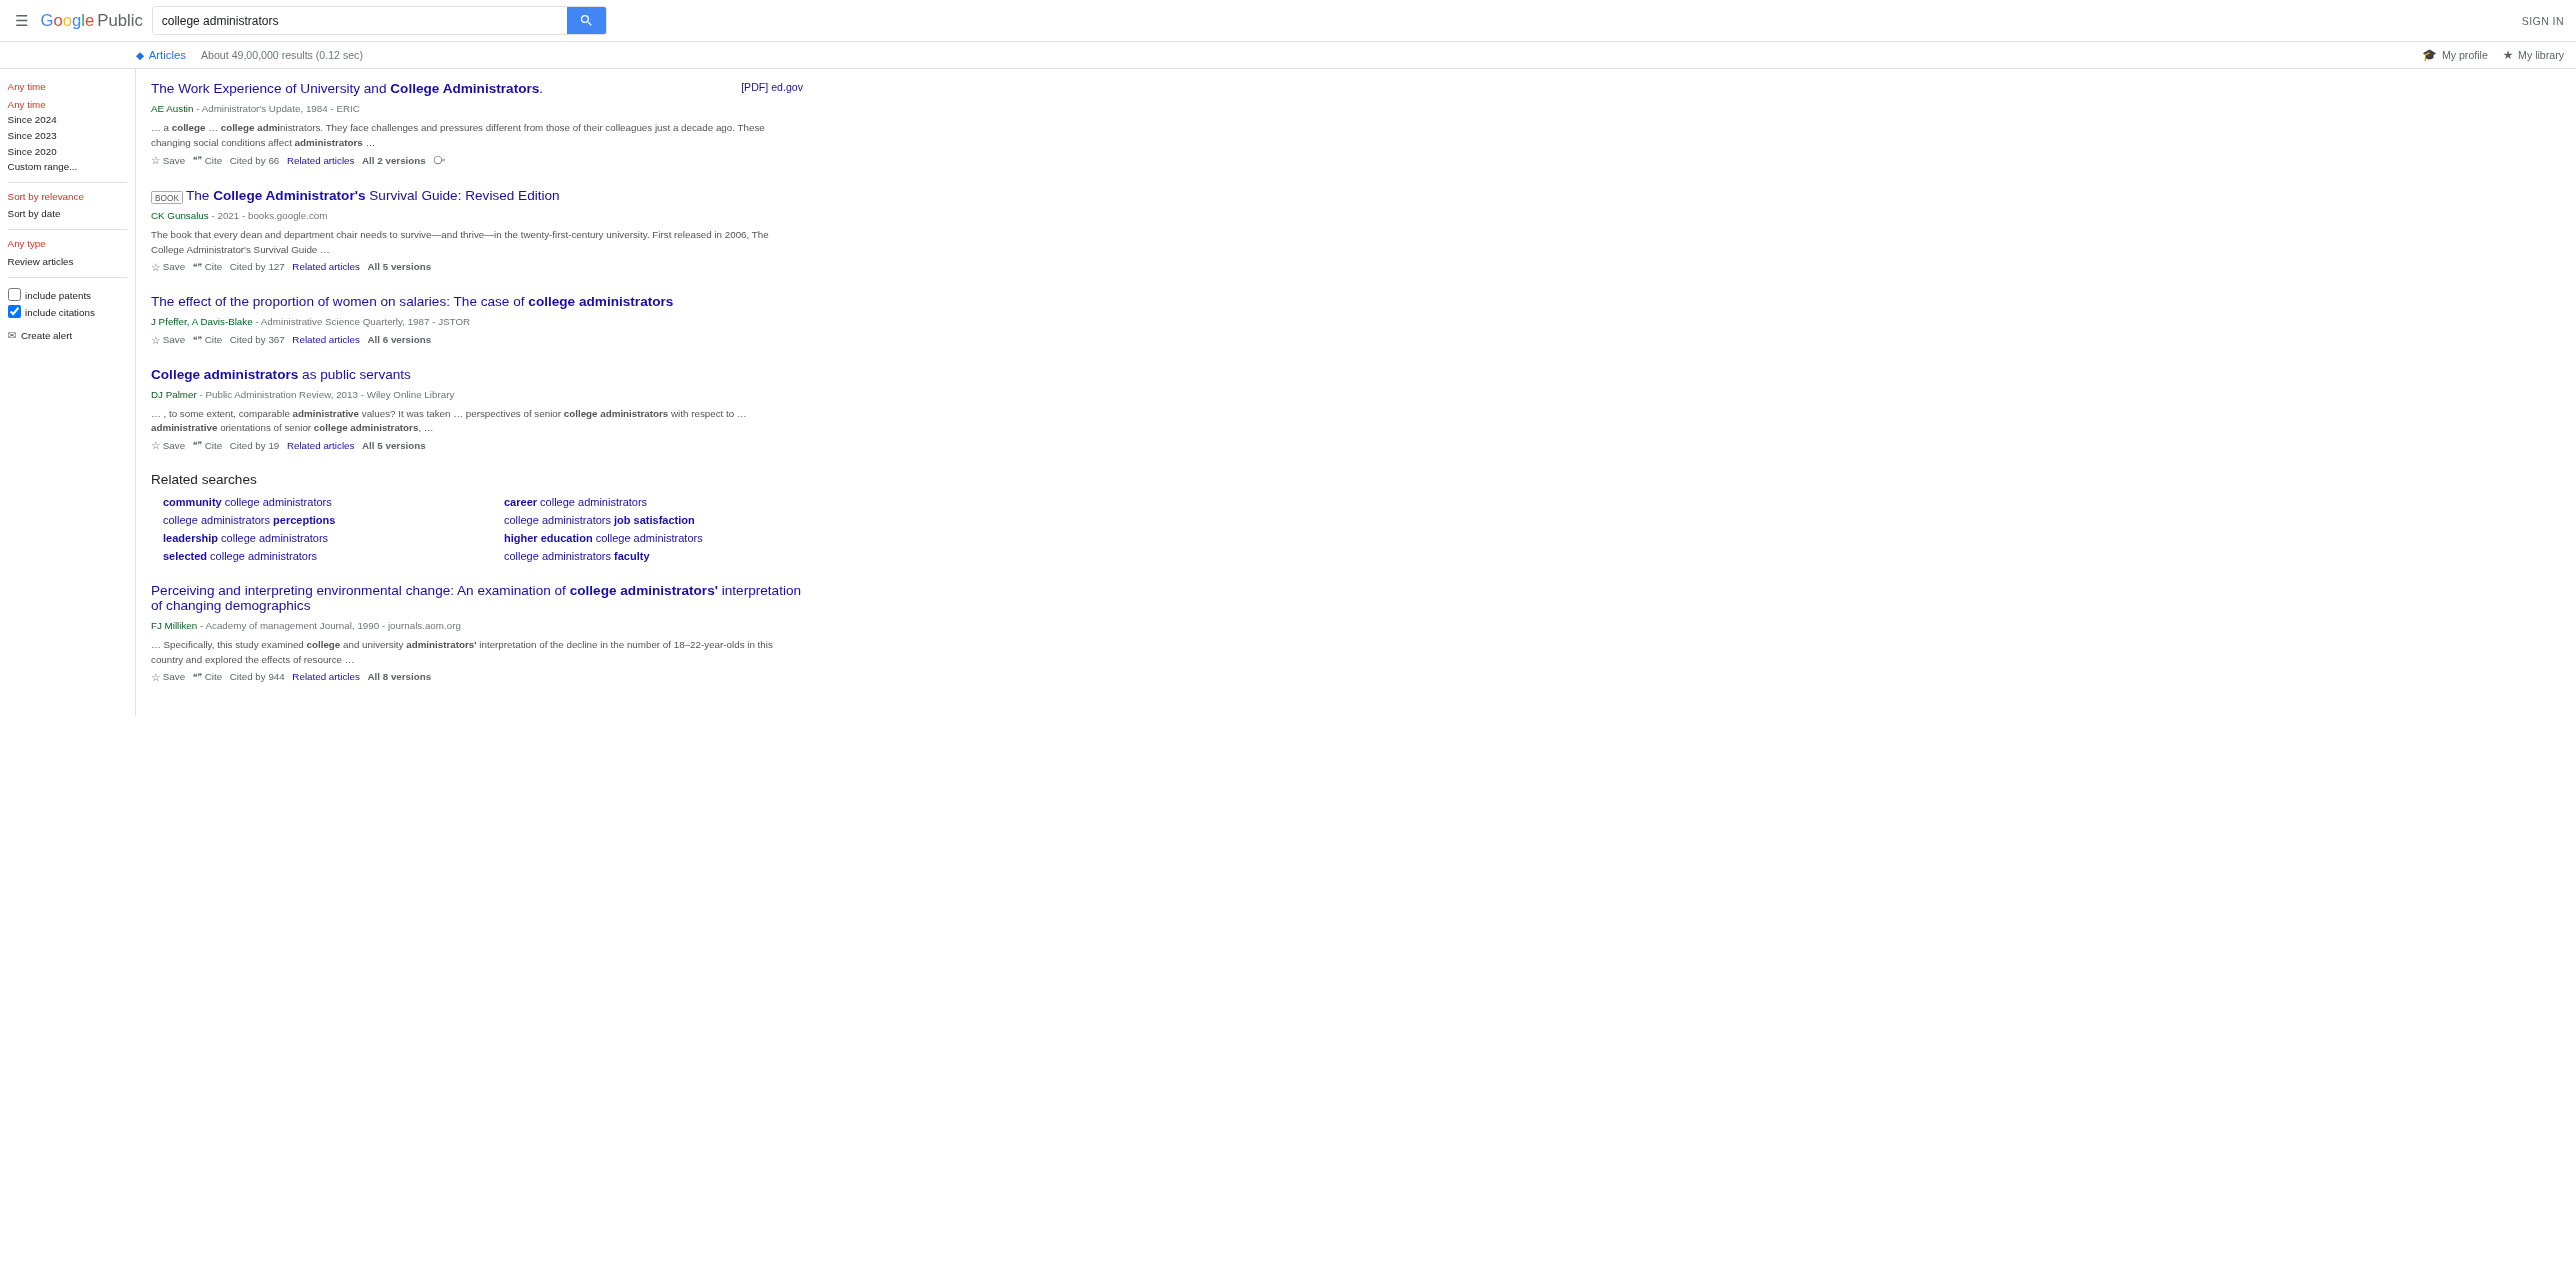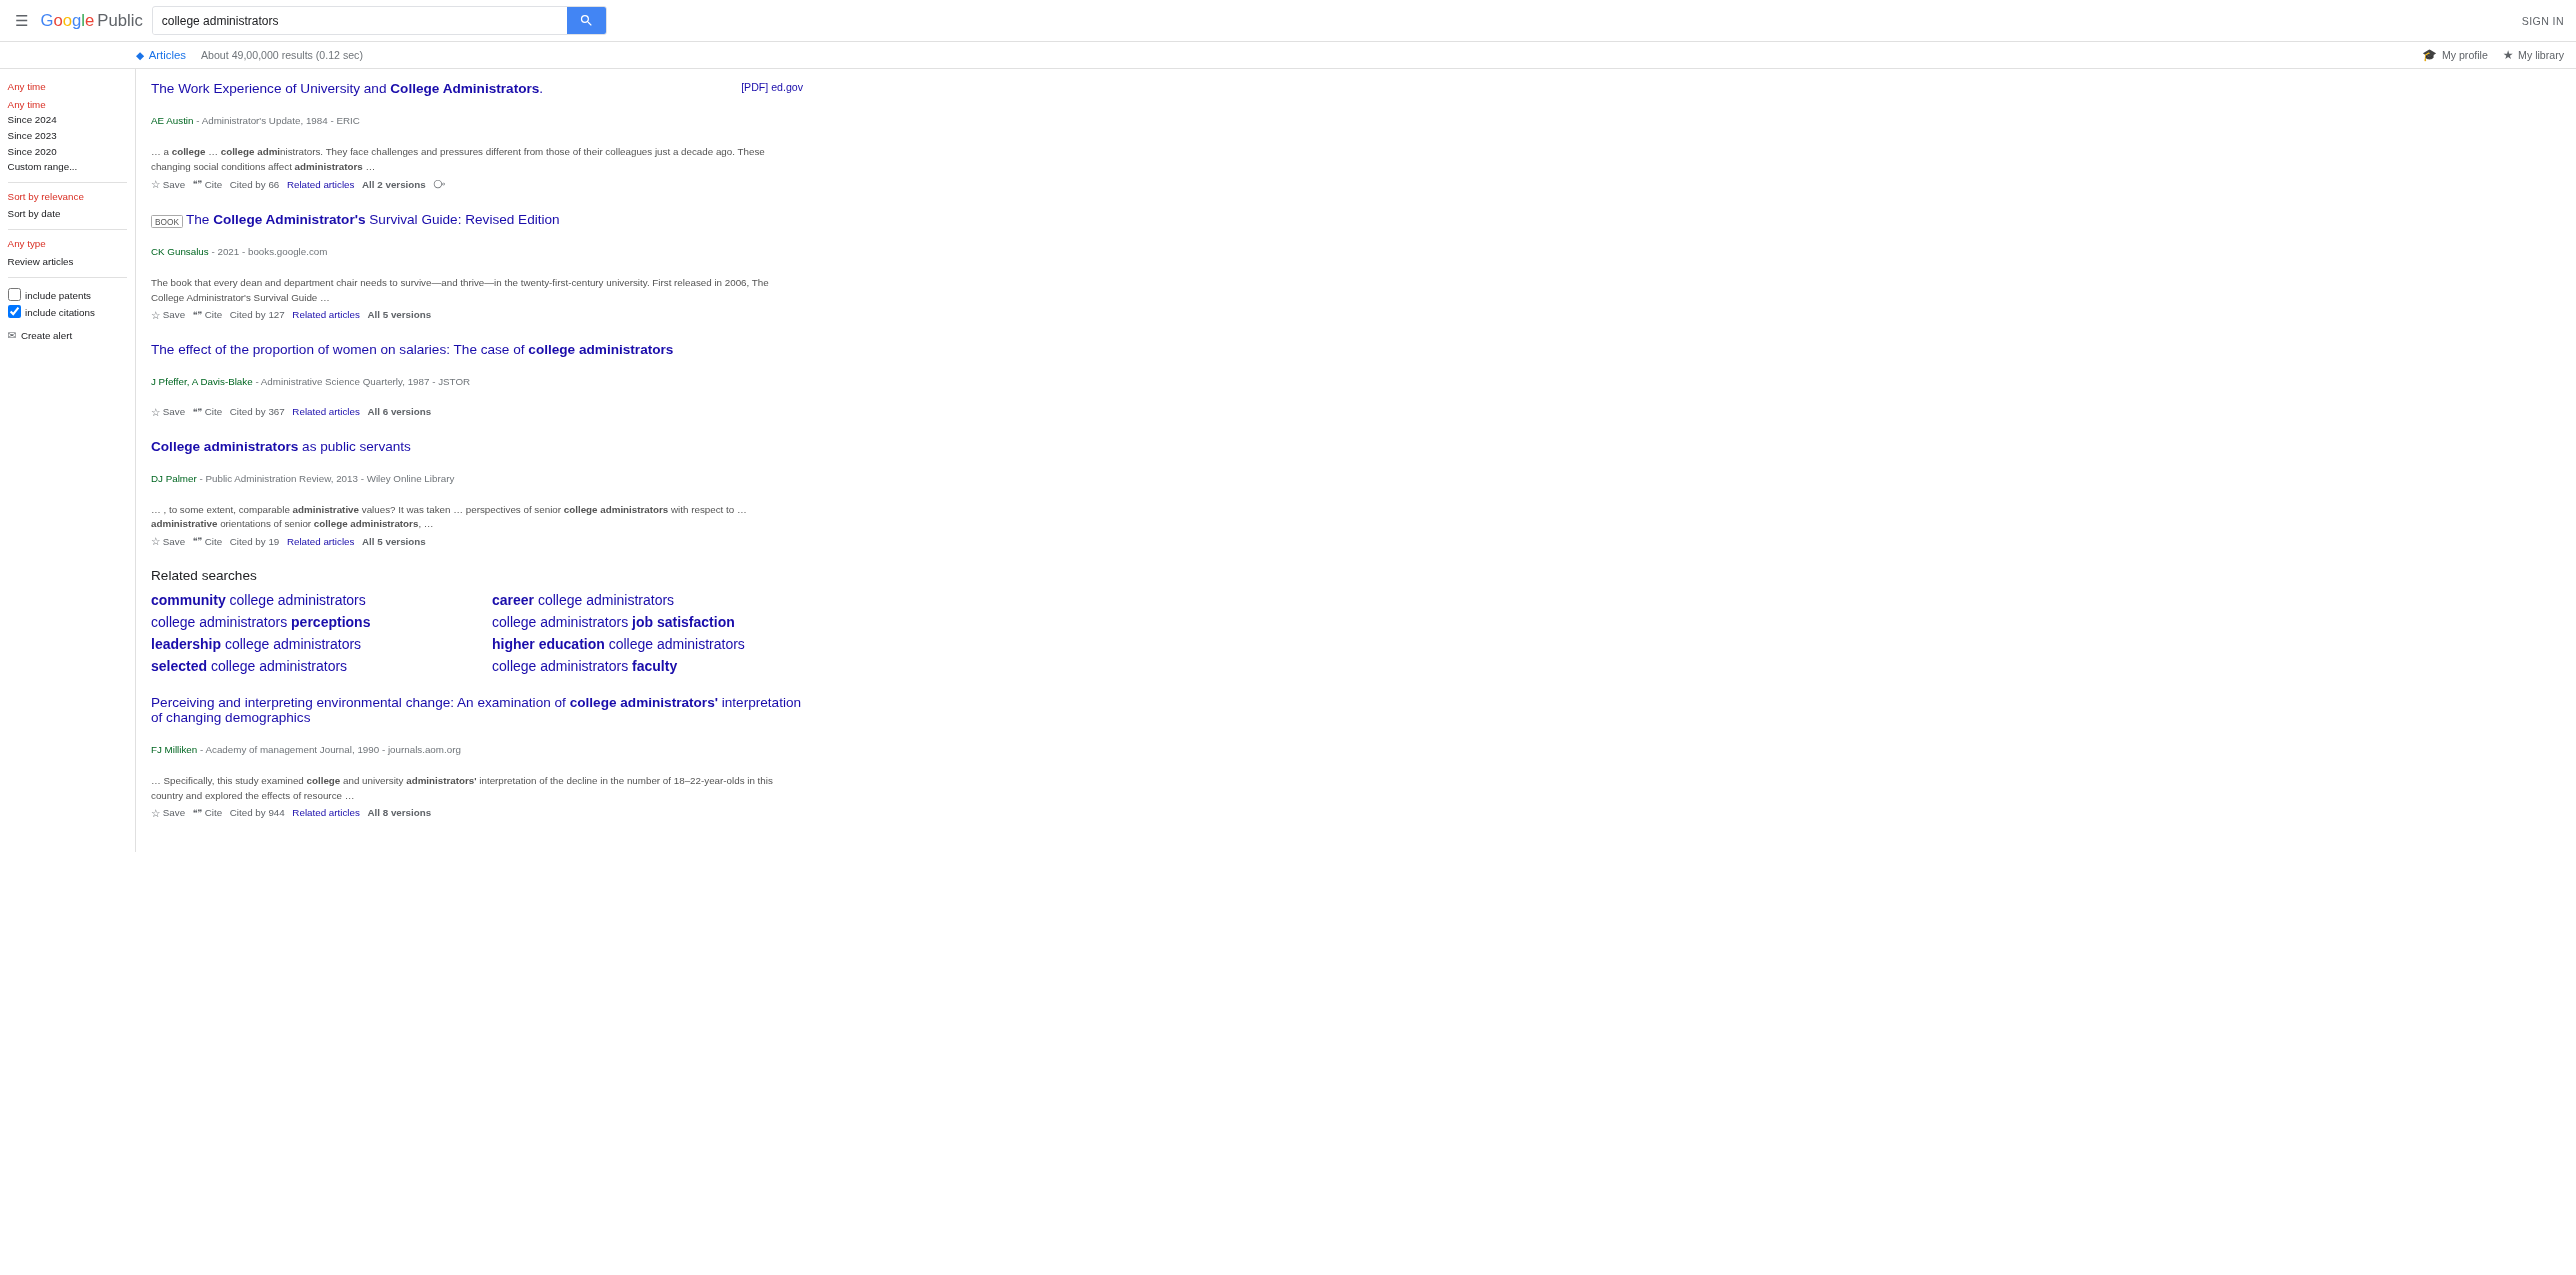--- a/index.html
+++ b/index.html
@@ -197,21 +197,21 @@
     .result-pdf-link {
       color: #1a0dab;
       font-size: 10.6px;
       white-space: nowrap;
       cursor: pointer;
       text-decoration: none;
     }
     .result-meta {
       font-size: 9.8px;
       color: #006621;
-      margin: 19px 0;
+      margin: 7px 0;
     }
     .result-meta a { color: #006621; text-decoration: none; cursor: pointer; }
     .result-meta .sep { color: #70757a; }
     .result-snippet {
       font-size: 9.8px;
       color: #545454;
       margin: 3px 0;
       line-height: 1.5;
     }
     .result-snippet .bold { font-weight: 700; }
@@ -250,24 +250,25 @@
       font-weight: 400;
       color: #202124;
       margin-bottom: 9px;
     }
     .related-grid {
       display: grid;
       grid-template-columns: 1fr 1fr;
       gap: 6px 30px;
     }
     .related-item {
-      font-size: 14px;
+      font-size: 11px;
       color: #1a0dab;
       cursor: pointer;
       text-decoration: none;
+      margin-left: 12px;
     }
     .related-item .bold { font-weight: 700; color: #1a0dab; }
     .related-item .normal { font-weight: 400; color: #1a0dab; }
   </style>
 </head>
 <body>
 
 <div id="header">
   <button id="hamburger-btn">
     <span>☰</span>

